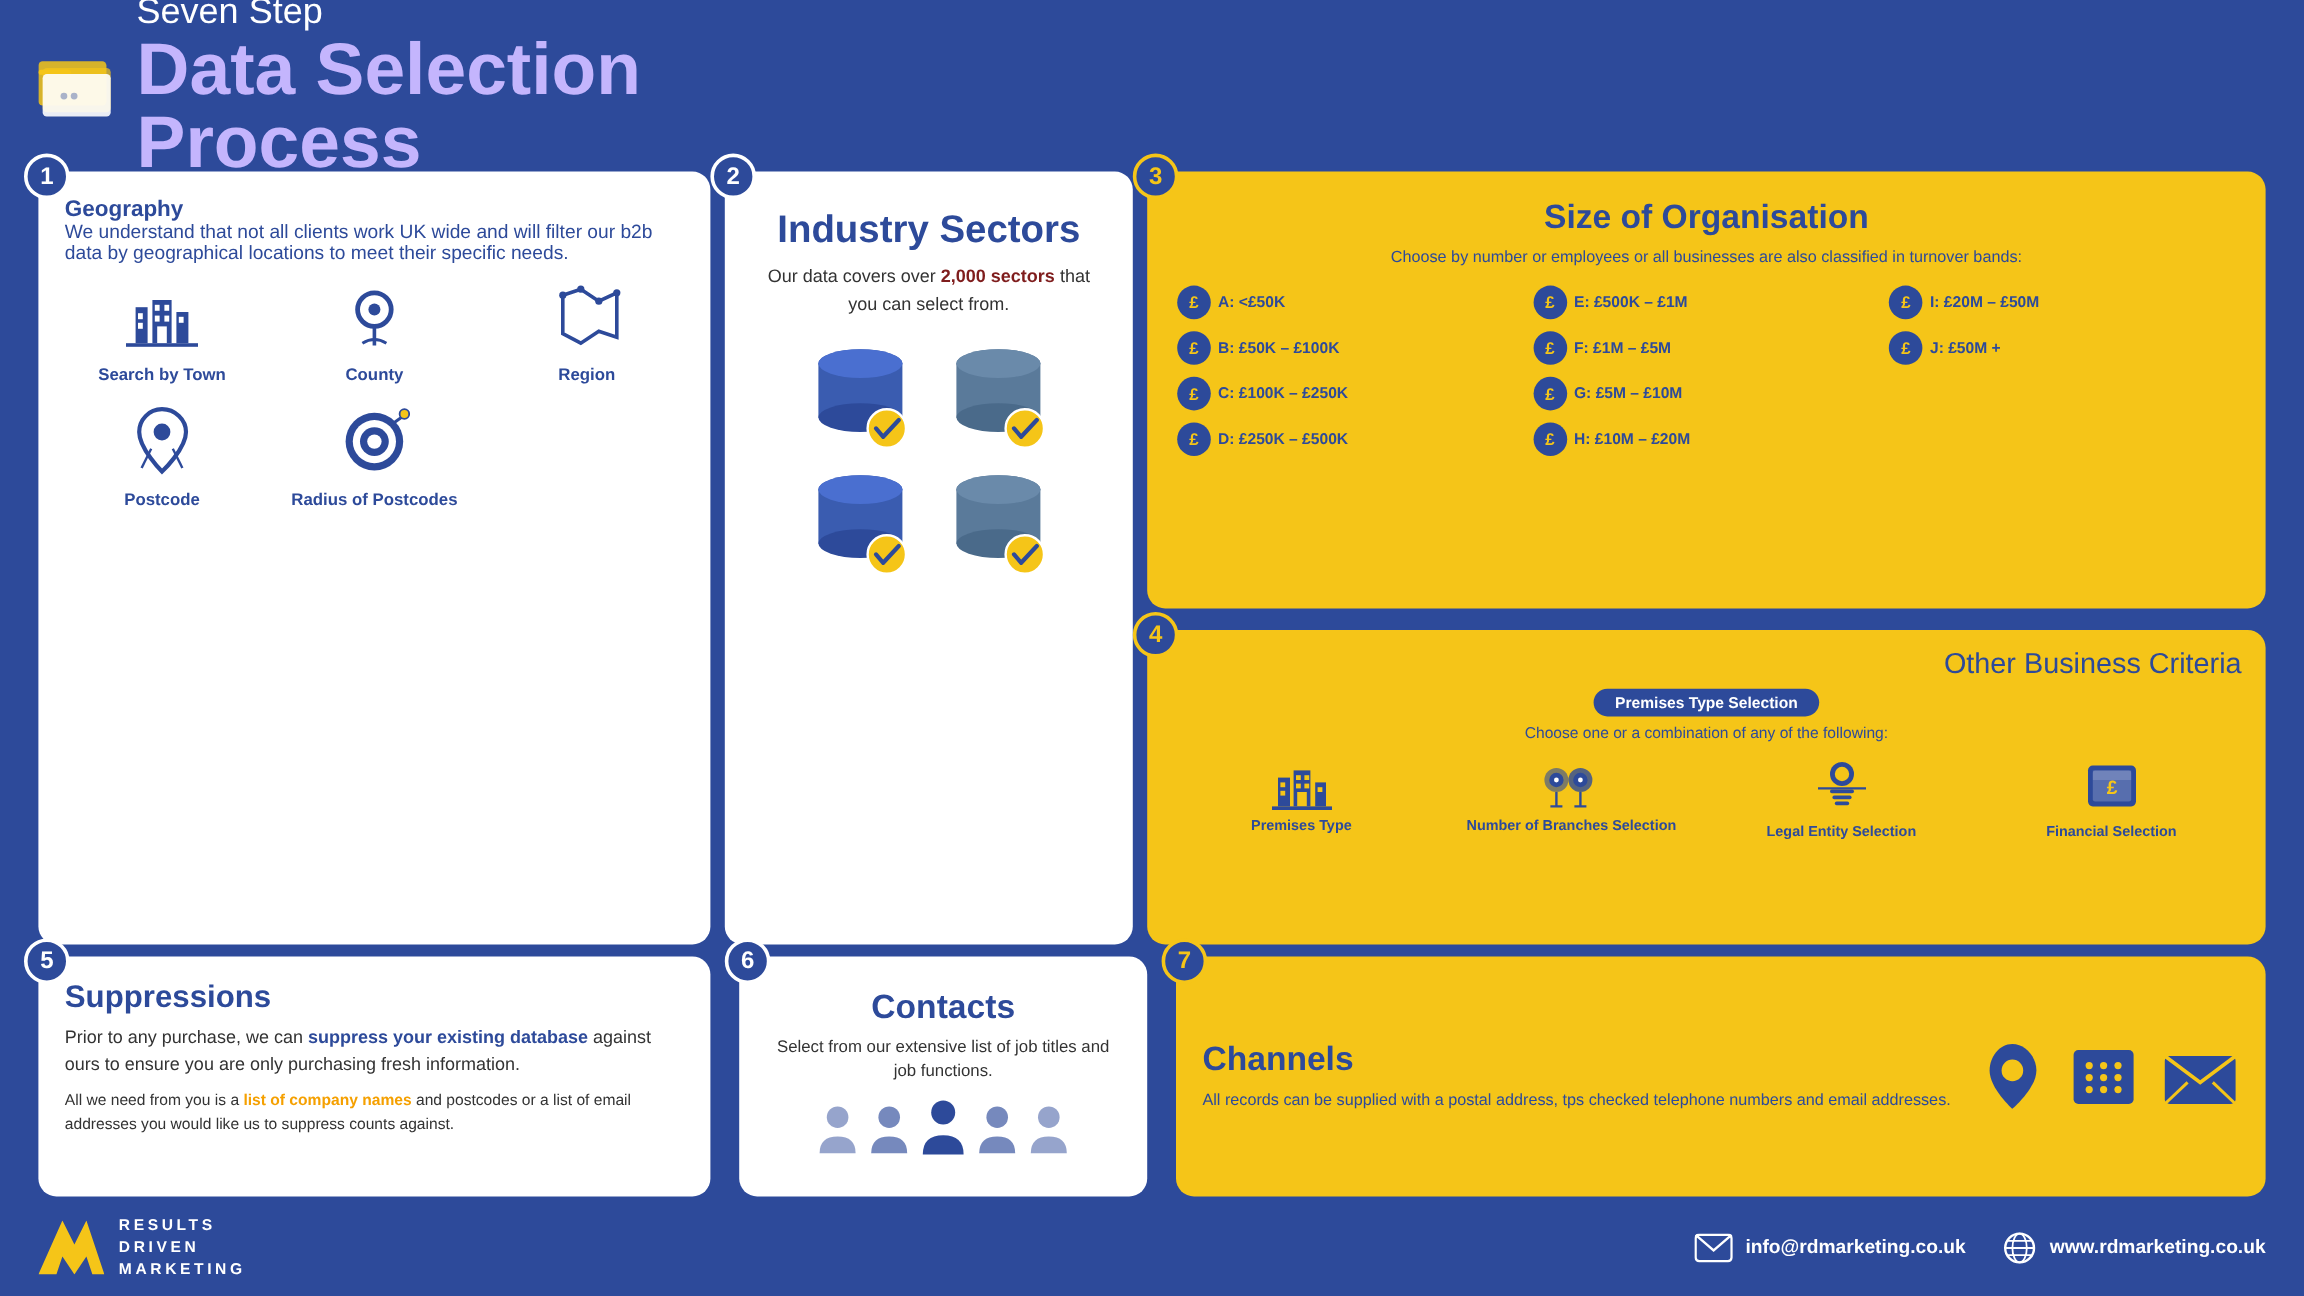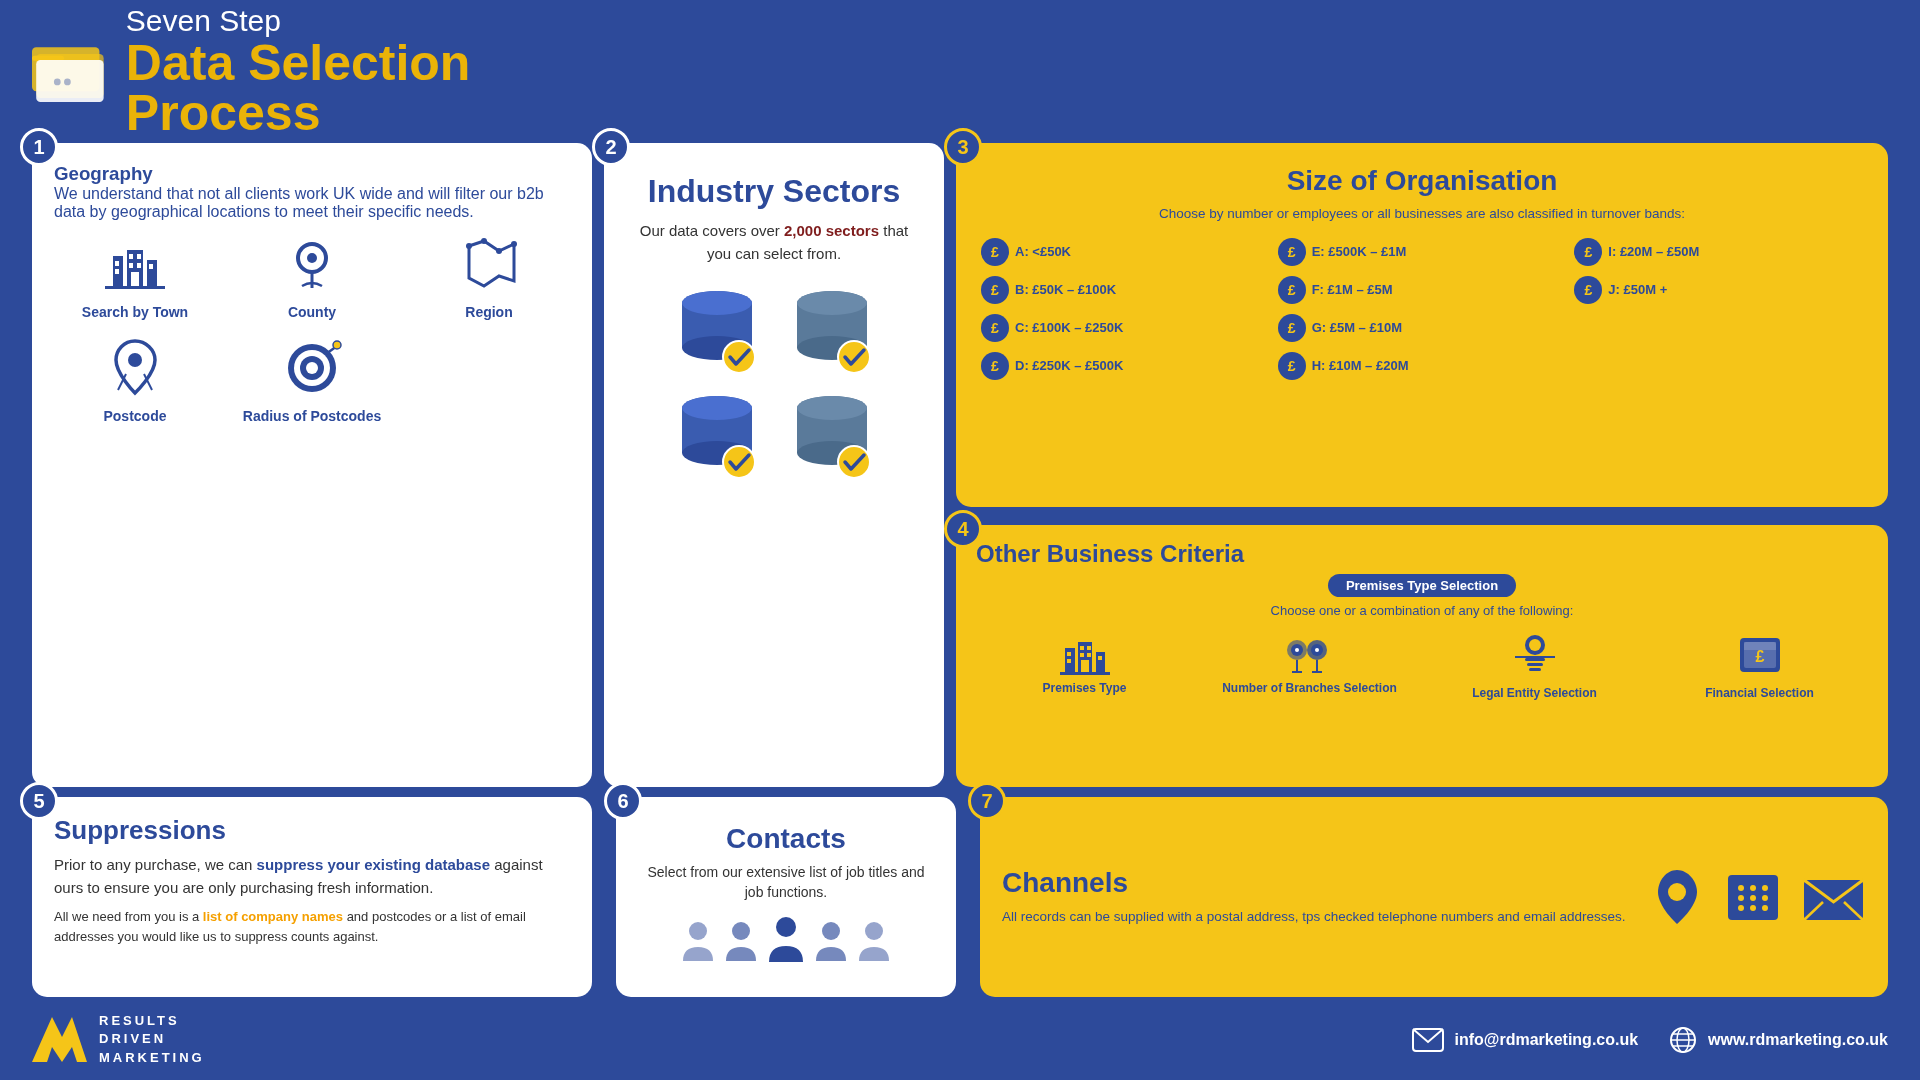--- a/index.html
+++ b/index.html
@@ -236,21 +236,21 @@
         <svg width="90" height="75" viewBox="0 0 90 75">
           <rect x="5" y="18" width="80" height="52" rx="5" fill="#f5c518" opacity="0.7"></rect>
           <rect x="0" y="10" width="80" height="52" rx="5" fill="#f5c518" opacity="0.85"></rect>
           <rect x="0" y="20" width="38" height="6" rx="3" fill="#f5c518"></rect>
           <rect x="5" y="25" width="80" height="50" rx="5" fill="white" opacity="0.9"></rect>
           <circle cx="30" cy="51" r="4" fill="#2d4a9a" opacity="0.4"></circle>
           <circle cx="42" cy="51" r="4" fill="#2d4a9a" opacity="0.4"></circle>
         </svg>
         <div>
           <div style="font-size:30px; font-weight:400; color:white;">Seven Step</div>
-          <div style="font-size:50px; font-weight:900; color:#eab308; line-height:1;">Data Selection Process</div>
+          <div style="font-size:61px; font-weight:900; color:#c4b5fd; line-height:1;">Data Selection Process</div>
         </div>
       </div>
 
       <div class="step-box" style="flex:1; margin-top:5px;">
         <div class="step-number">1</div>
         <h3>Geography</h3>
         <p>We understand that not all clients work UK wide and will filter our b2b data by geographical locations to meet their specific needs.</p>
         <div class="geo-icons">
 
           <div class="geo-item">
@@ -437,21 +437,21 @@
           <div class="turnover-item">
             <div class="pound-circle">£</div>
             <span>H: £10M – £20M</span>
           </div>
           <div></div>
         </div>
       </div>
 
       <div style="background:#f5c518; border-radius:15px; position:relative; padding:15px 20px; flex:1; margin-top:8px;">
         <div class="step-number-yellow">4</div>
-        <h3 style="color:#2d4a9a; font-size:24px; font-weight:700; text-align:left; margin-bottom:6px;">Other Business Criteria</h3>
+        <h3 style="color:#2d4a9a; font-size:24px; font-weight:400; text-align:right; margin-bottom:6px;">Other Business Criteria</h3>
         <div style="text-align:center; margin-bottom:6px;">
           <span style="background:#2d4a9a; color:white; border-radius:20px; padding:4px 18px; font-size:13px; font-weight:600; display:inline-block;">Premises Type Selection</span>
         </div>
         <p style="text-align:center; font-size:13px; color:#2d4a9a; margin-bottom:12px;">Choose one or a combination of any of the following:</p>
         <div style="display:grid; grid-template-columns:repeat(4, 1fr); gap:8px;">
 
           <div class="criteria-item">
             <svg width="50" height="45" viewBox="0 0 50 45">
               <rect x="5" y="18" width="10" height="24" fill="#2d4a9a"></rect>
               <rect x="18" y="12" width="14" height="30" fill="#2d4a9a"></rect>

